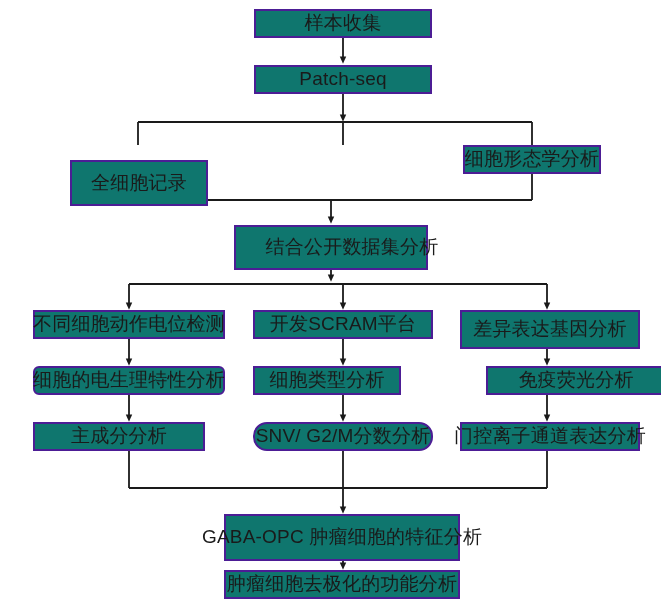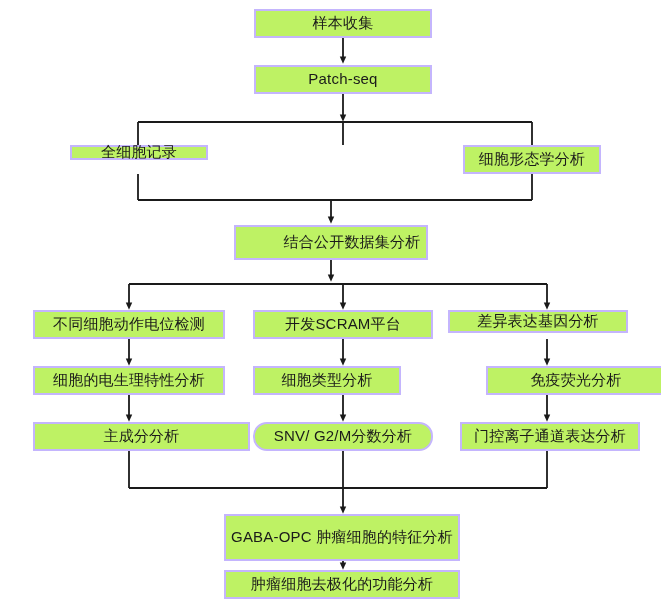--- a/index.html
+++ b/index.html
@@ -21,28 +21,28 @@
   #flow-svg {
     position: absolute;
     left: 0;
     top: 0;
     width: 661px;
     height: 610px;
   }
   .node {
     position: absolute;
     box-sizing: border-box;
-    border: 2px solid #c4b5fd;
-    background: #bef264;
+    border: 2px solid #4c1d95;
+    background: #0f766e;
     color: #1a1a1a;
     display: flex;
     align-items: center;
     justify-content: center;
     text-align: center;
-    font-size: 15px;
+    font-size: 19px;
     line-height: 1.1;
     letter-spacing: 0.2px;
     white-space: nowrap;
     z-index: 2;
   }
 </style>
 </head>
 <body>
 
 <div id="flow-root">
@@ -94,58 +94,58 @@
   </svg>
 
   <div class="node" style="left:254px; top:9px; width:178px; height:29px;">
     <span>样本收集</span>
   </div>
 
   <div class="node" style="left:254px; top:65px; width:178px; height:29px;">
     <span>Patch-seq</span>
   </div>
 
-  <div class="node" style="left:70px; top:145px; width:138px; height:15px;">
+  <div class="node" style="left:70px; top:160px; width:138px; height:46px;">
     <span>全细胞记录</span>
   </div>
 
 
   <div class="node" style="left:463px; top:145px; width:138px; height:29px;">
     <span>细胞形态学分析</span>
   </div>
 
-  <div class="node" style="left:234px; top:225px; width:194px; height:35px;padding-left:42px;">
+  <div class="node" style="left:234px; top:225px; width:194px; height:45px;padding-left:42px;">
     <span>结合公开数据集分析</span>
   </div>
 
   <div class="node" style="left:253px; top:310px; width:180px; height:29px;">
     <span>开发SCRAM平台</span>
   </div>
 
   <div class="node" style="left:33px; top:310px; width:192px; height:29px;">
     <span>不同细胞动作电位检测</span>
   </div>
 
-  <div class="node" style="left:448px; top:310px; width:180px; height:23px;">
+  <div class="node" style="left:460px; top:310px; width:180px; height:39px;">
     <span>差异表达基因分析</span>
   </div>
 
-  <div class="node" style="left:33px; top:366px; width:192px; height:29px;">
+  <div class="node" style="left:33px; top:366px; width:192px; height:29px;border-radius:6px;">
     <span>细胞的电生理特性分析</span>
   </div>
 
   <div class="node" style="left:253px; top:366px; width:148px; height:29px;">
     <span>细胞类型分析</span>
   </div>
 
   <div class="node" style="left:460px; top:366px; width:180px; height:29px;margin-left:26px;">
     <span>免疫荧光分析</span>
   </div>
 
-  <div class="node" style="left:33px; top:422px; width:217px; height:29px;text-align:right;">
+  <div class="node" style="left:33px; top:422px; width:172px; height:29px;text-align:right;">
     <span>主成分分析</span>
   </div>
 
   <div class="node" style="left:253px; top:422px; width:180px; height:29px;border-radius:14px;">
     <span>SNV/ G2/M分数分析</span>
   </div>
 
   <div class="node" style="left:460px; top:422px; width:180px; height:29px;">
     <span>门控离子通道表达分析</span>
   </div>

